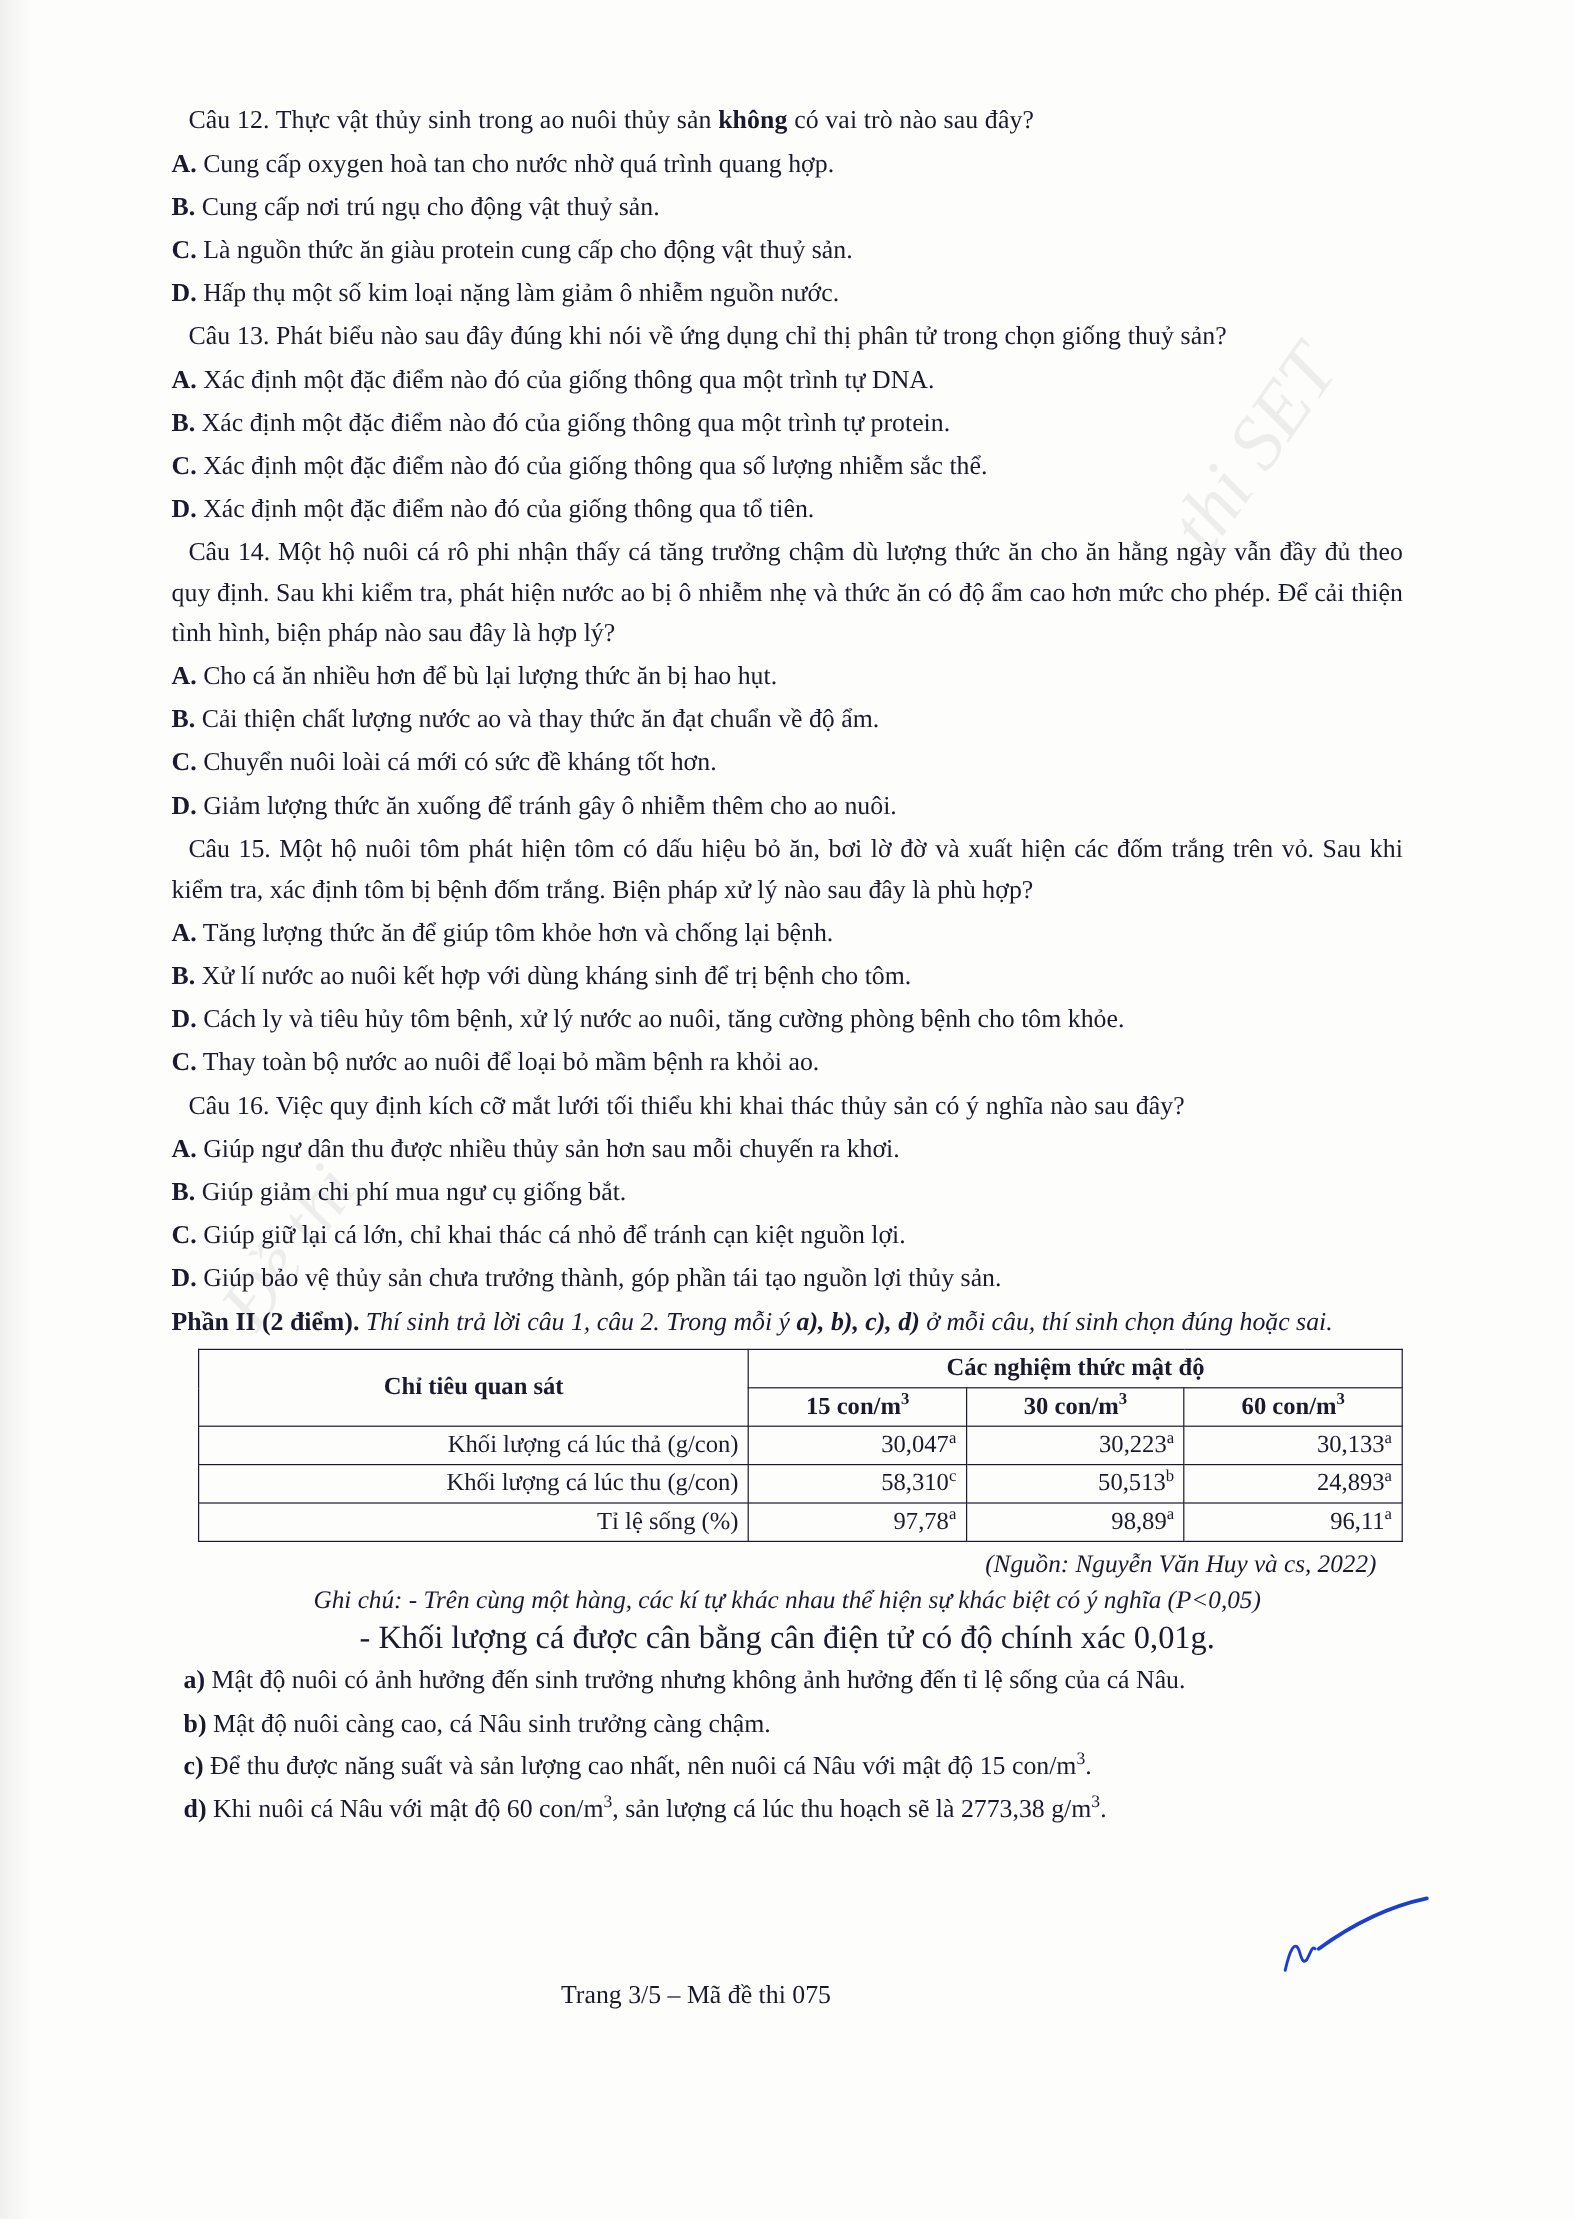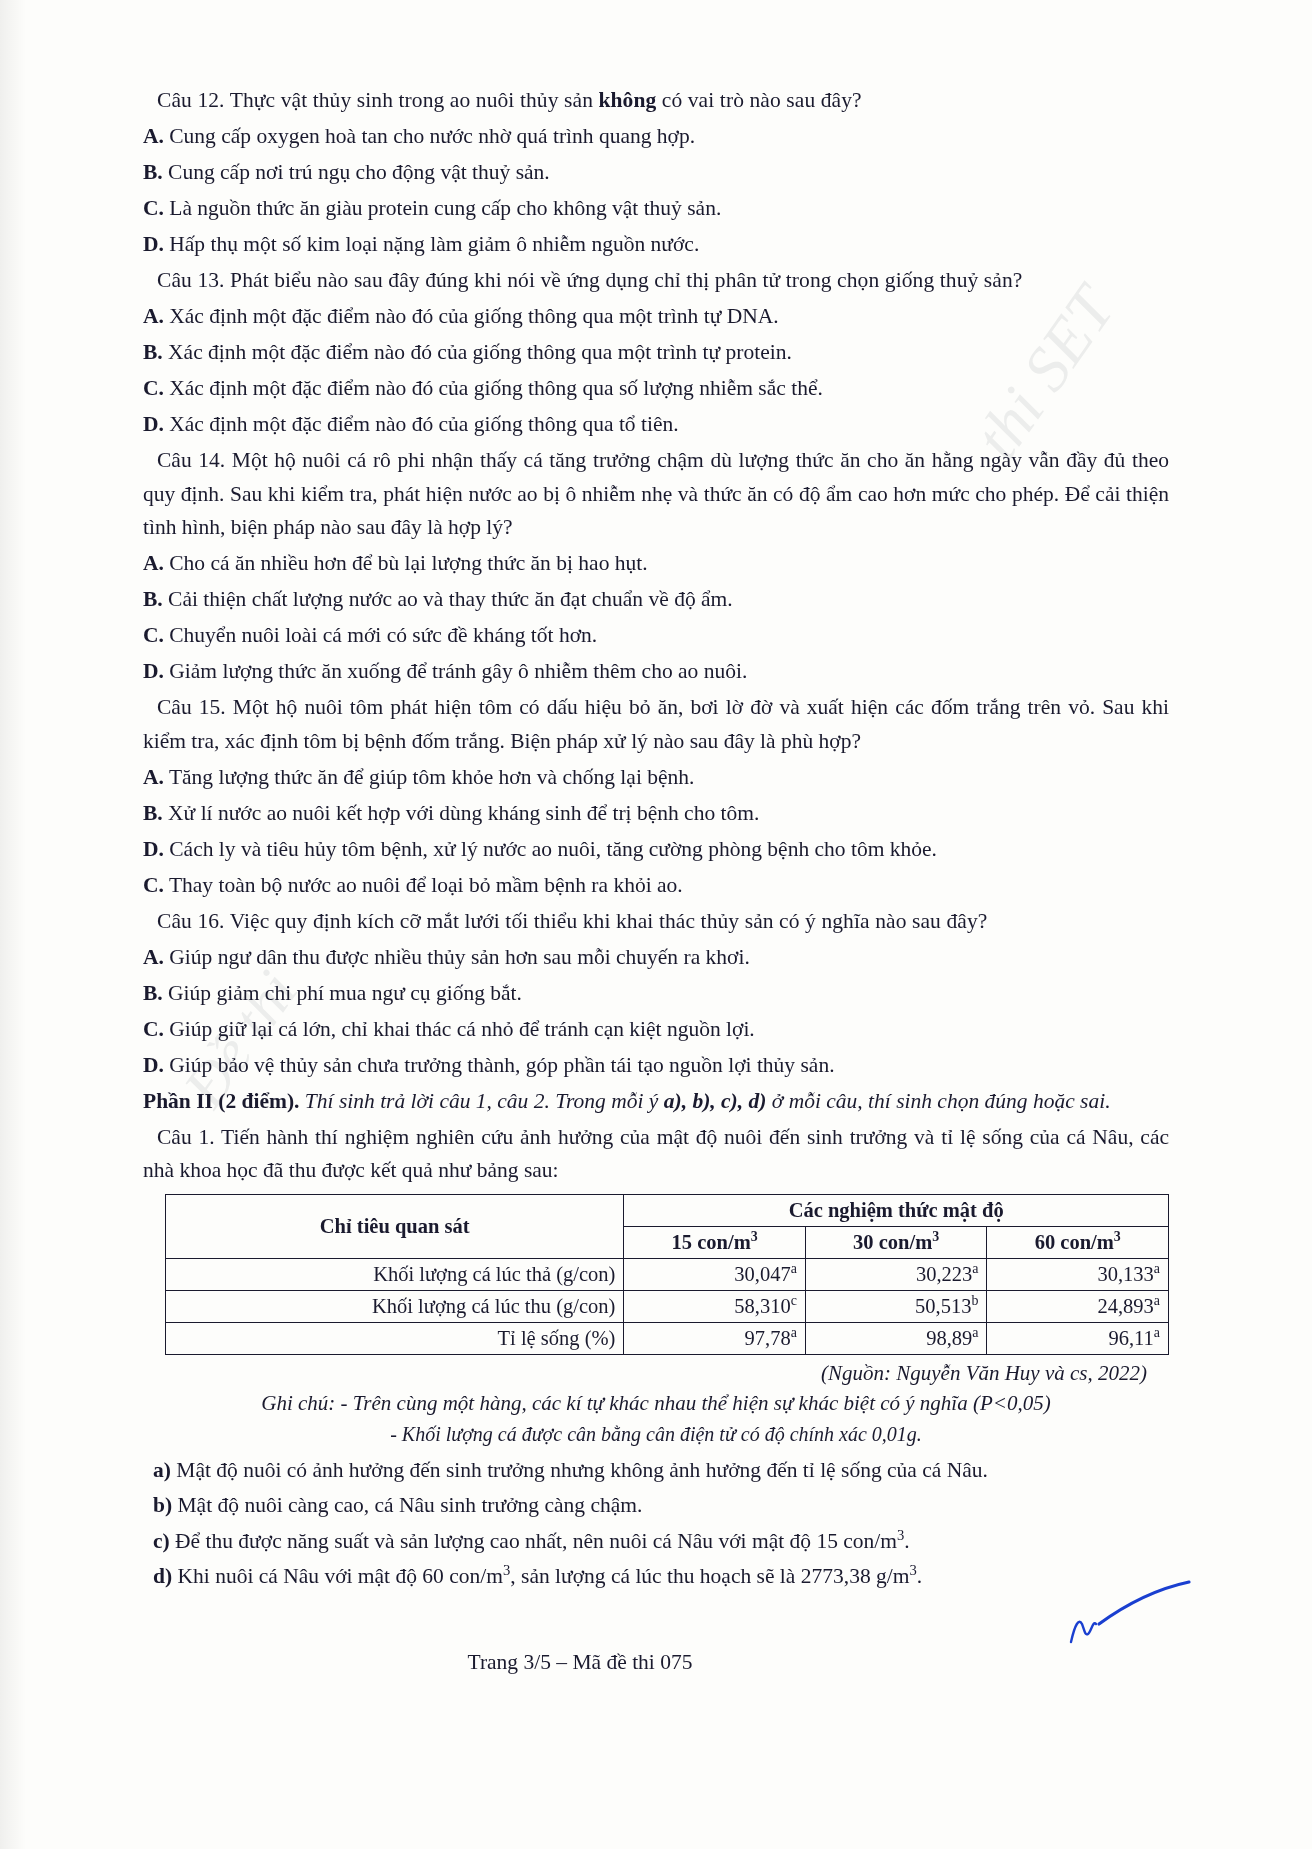--- a/index.html
+++ b/index.html
@@ -104,22 +104,21 @@
     margin: 6px 22px 0 0;
   }
   .note {
     font-style: italic;
     font-size: 21px;
     line-height: 31px;
     text-align: center;
     margin: 2px 0 0 0;
   }
   .note2 {
-    font-style: italic;
-    font-size: 20px;
+    font-size: 27px;
     line-height: 31px;
     text-align: center;
     margin: 0 0 4px 0;
   }
   .sub-item {
     font-size: 21.5px;
     line-height: 33.5px;
     margin: 0 0 2px 0;
     padding-left: 10px;
   }
@@ -177,21 +176,21 @@
   <div class="watermark wm2">Đề thi</div>
 
   <div class="content">
 
     <p class="q-line">
       <span class="q-label">Câu 12.</span>
       <span>Thực vật thủy sinh trong ao nuôi thủy sản </span><span class="b">không</span><span> có vai trò nào sau đây?</span>
     </p>
     <p class="opt"><span class="ltr">A.</span> <span>Cung cấp oxygen hoà tan cho nước nhờ quá trình quang hợp.</span></p>
     <p class="opt"><span class="ltr">B.</span> <span>Cung cấp nơi trú ngụ cho động vật thuỷ sản.</span></p>
-    <p class="opt"><span class="ltr">C.</span> <span>Là nguồn thức ăn giàu protein cung cấp cho không vật thuỷ sản.</span></p>
+    <p class="opt"><span class="ltr">C.</span> <span>Là nguồn thức ăn giàu protein cung cấp cho động vật thuỷ sản.</span></p>
     <p class="opt"><span class="ltr">D.</span> <span>Hấp thụ một số kim loại nặng làm giảm ô nhiễm nguồn nước.</span></p>
 
     <p class="q-line">
       <span class="q-label">Câu 13.</span>
       <span>Phát biểu nào sau đây đúng khi nói về ứng dụng chỉ thị phân tử trong chọn giống thuỷ sản?</span>
     </p>
     <p class="opt"><span class="ltr">A.</span> <span>Xác định một đặc điểm nào đó của giống thông qua một trình tự DNA.</span></p>
     <p class="opt"><span class="ltr">B.</span> <span>Xác định một đặc điểm nào đó của giống thông qua một trình tự protein.</span></p>
     <p class="opt"><span class="ltr">C.</span> <span>Xác định một đặc điểm nào đó của giống thông qua số lượng nhiễm sắc thể.</span></p>
     <p class="opt"><span class="ltr">D.</span> <span>Xác định một đặc điểm nào đó của giống thông qua tổ tiên.</span></p>
@@ -221,24 +220,20 @@
     <p class="opt"><span class="ltr">A.</span> <span>Giúp ngư dân thu được nhiều thủy sản hơn sau mỗi chuyến ra khơi.</span></p>
     <p class="opt"><span class="ltr">B.</span> <span>Giúp giảm chi phí mua ngư cụ giống bắt.</span></p>
     <p class="opt"><span class="ltr">C.</span> <span>Giúp giữ lại cá lớn, chỉ khai thác cá nhỏ để tránh cạn kiệt nguồn lợi.</span></p>
     <p class="opt"><span class="ltr">D.</span> <span>Giúp bảo vệ thủy sản chưa trưởng thành, góp phần tái tạo nguồn lợi thủy sản.</span></p>
 
     <p class="para">
       <span class="b">Phần II (2 điểm).</span>
       <span class="ital">Thí sinh trả lời câu 1, câu 2. Trong mỗi ý </span><span class="ital b">a), b), c), d)</span><span class="ital"> ở mỗi câu, thí sinh chọn đúng hoặc sai.</span>
     </p>
 
-    <p class="para">
-      <span class="q-label">Câu 1.</span>
-      <span>Tiến hành thí nghiệm nghiên cứu ảnh hưởng của mật độ nuôi đến sinh trưởng và tỉ lệ sống của cá Nâu, các nhà khoa học đã thu được kết quả như bảng sau:</span>
-    </p>
 
     <div class="tbl-wrap">
       <table class="data">
         <tbody>
             <tr>
           <th class="colhead-left" rowspan="2">Chỉ tiêu quan sát</th>
           <th colspan="3">Các nghiệm thức mật độ</th>
         </tr>
         <tr>
           <th><span>15 con/m</span><sup>3</sup></th>

